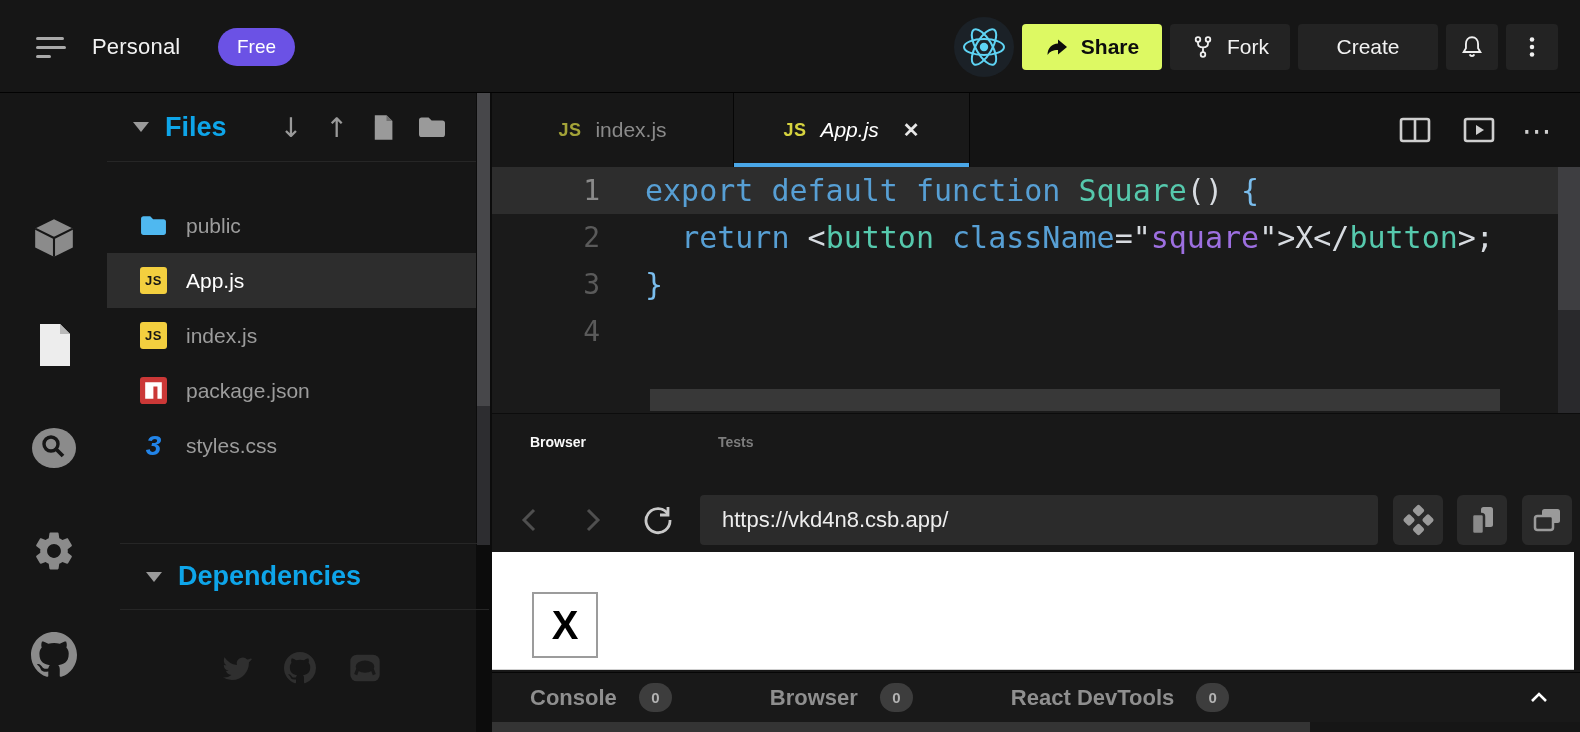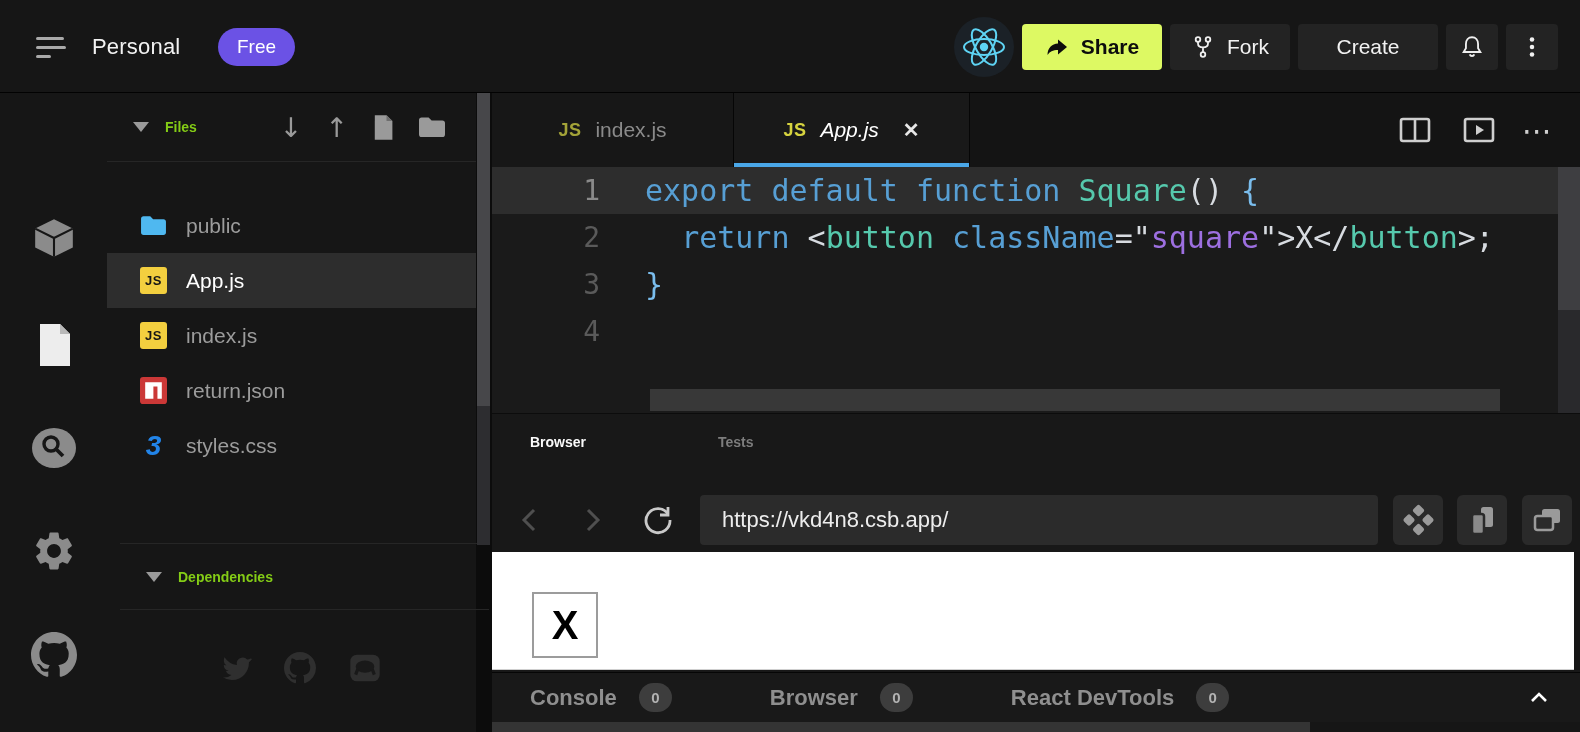--- a/index.html
+++ b/index.html
@@ -26,21 +26,21 @@
   .btn-square { width:52px; }
 
   
   .activity-bar { position:absolute; left:0; top:93px; width:107px; height:639px; background:#161616; }
   .rail-item { position:absolute; left:0; width:107px; height:52px; display:flex; align-items:center; justify-content:center; cursor:pointer; }
 
   
   .files-panel { position:absolute; left:107px; top:93px; width:369px; height:639px; background:#161616; }
   .files-header { height:69px; border-bottom:1px solid #262626; display:flex; align-items:center; padding:0 30px 0 26px; }
   .chev-down { width:0; height:0; border-left:8px solid transparent; border-right:8px solid transparent; border-top:10px solid #9a9a9a; }
-  .section-title { margin-left:16px; color:#84cc16; font-size:14px; font-weight:600; }
+  .section-title { margin-left:16px; color:#0ea5e9; font-size:27px; font-weight:600; }
   .files-header .spacer { flex:1; }
   .hdr-icons { display:flex; align-items:center; gap:23px; }
   .hdr-icons .glyph { color:#9a9a9a; font-size:27px; line-height:1; cursor:pointer; font-family:"DejaVu Sans", sans-serif; }
   .file-list { position:absolute; left:0; top:105px; width:369px; }
   .file-row { height:55px; display:flex; align-items:center; padding-left:33px; cursor:pointer; color:#9c9c9c; font-size:21px; }
   .file-row.selected { background:#2d2d2d; color:#ffffff; }
   .file-row .ficon { width:27px; height:27px; margin-right:19px; flex:none; display:flex; align-items:center; justify-content:center; }
   .js-badge { width:27px; height:27px; border-radius:3px; background:var(--js-yellow); color:#161616; font-size:13px; font-weight:800; display:flex; align-items:center; justify-content:center; letter-spacing:.5px; }
   .deps-section { position:absolute; left:13px; top:450px; width:369px; height:67px; border-top:1px solid #262626; border-bottom:1px solid #262626; display:flex; align-items:center; padding-left:26px; }
   .social-row { position:absolute; left:0; top:559px; width:369px; }
@@ -239,21 +239,21 @@
           </span>
         <span>index.js</span>
       </div>
       <div class="file-row">
         <span class="ficon">
           <svg width="27" height="27" viewBox="0 0 26 26">
             <rect width="26" height="26" rx="3" fill="#cb3837"></rect>
             <path d="M5 5h16v16h-4.2V9.2h-3.9V21H5z" fill="#ffffff"></path>
           </svg>
         </span>
-        <span>return.json</span>
+        <span>package.json</span>
       </div>
       <div class="file-row">
         <span class="ficon" style="color:#2284e8;font-weight:800;font-size:28px;font-style:italic">
           <span>3</span>
         </span>
         <span>styles.css</span>
       </div>
     </div>
 
     <div class="deps-section">

